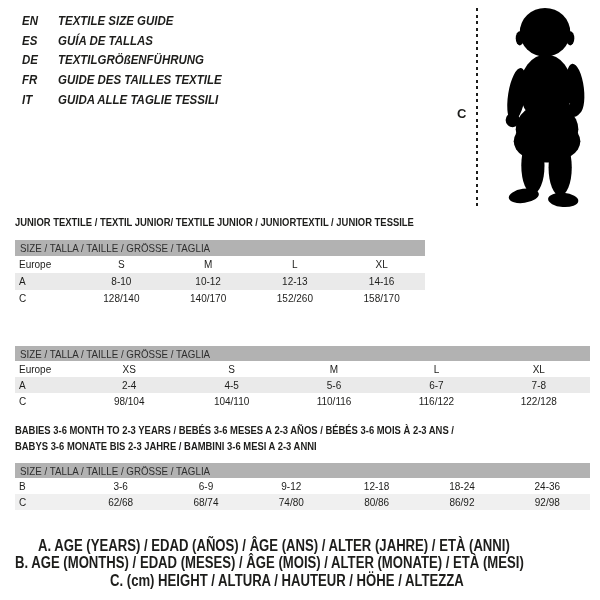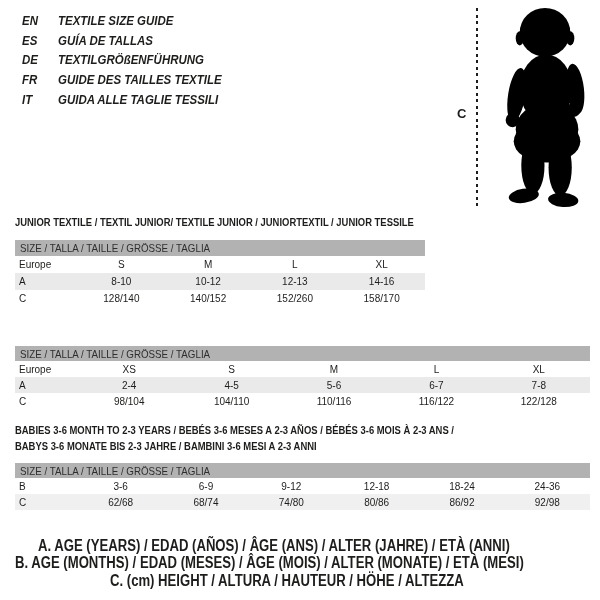--- a/index.html
+++ b/index.html
@@ -115,21 +115,21 @@
     <div class="trow row-alt">
       <span class="tlabel">A</span>
       <span class="tcell">8-10</span>
       <span class="tcell">10-12</span>
       <span class="tcell">12-13</span>
       <span class="tcell">14-16</span>
     </div>
     <div class="trow">
       <span class="tlabel">C</span>
       <span class="tcell">128/140</span>
-      <span class="tcell">140/152</span>
+      <span class="tcell">140/170</span>
       <span class="tcell">152/260</span>
       <span class="tcell">158/170</span>
     </div>
   </div>
 
   <div class="size-table t2">
     <div class="thead">
       <span class="condensed-mid">SIZE / TALLA / TAILLE / GRÖSSE / TAGLIA</span>
     </div>
     <div class="trow">

